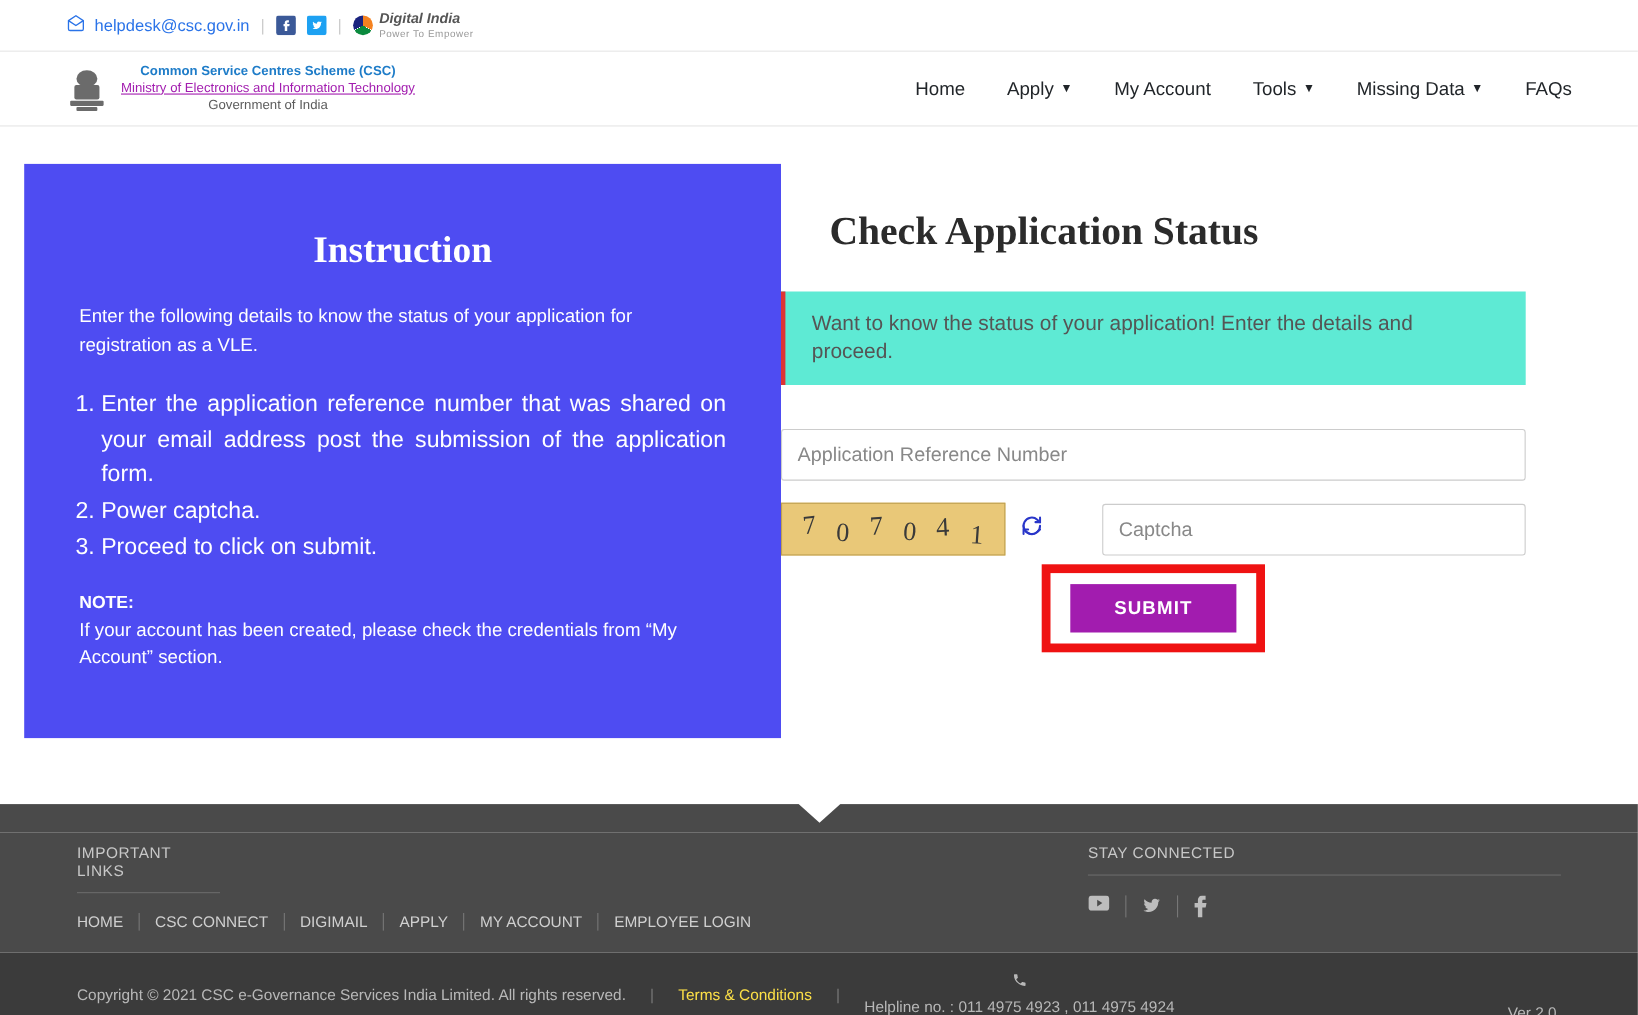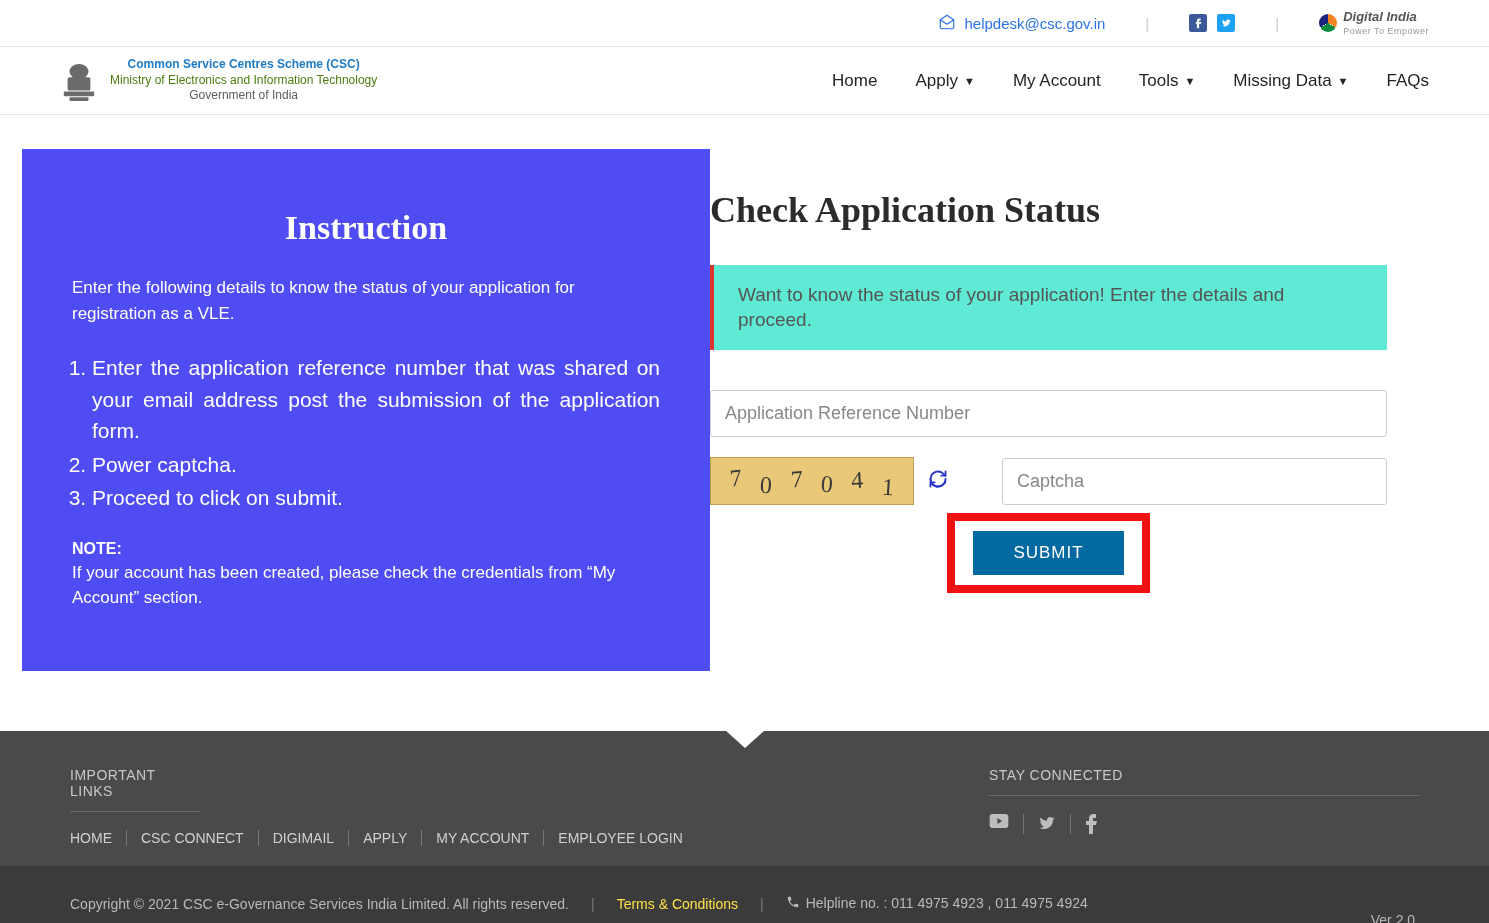--- a/index.html
+++ b/index.html
@@ -1,68 +1,68 @@
 <!DOCTYPE html>
 <html><head>
 <meta charset="utf-8">
 <style>
 * { margin: 0; padding: 0; box-sizing: border-box; }
 body { font-family: 'Segoe UI', Arial, sans-serif; background: #fff; color: #333; }
 
 
-.topbar { display: flex; justify-content: flex-end; align-items: center; padding: 10px 60px; border-bottom: 1px solid #e5e5e5; gap: 40px; font-size: 15px; }
+.topbar { display: flex; align-items: center; padding: 10px 60px; border-bottom: 1px solid #e5e5e5; gap: 10px; font-size: 15px; }
 .topbar .email { display: flex; align-items: center; gap: 8px; color: #2a73e8; }
 .topbar .email svg { stroke: #2a73e8; }
 .topbar .divider { color: #ccc; }
 .topbar .social { display: flex; gap: 10px; }
 .topbar .social span { width: 18px; height: 18px; display: inline-flex; }
 .topbar .digital-india { display: flex; align-items: center; gap: 6px; }
 .topbar .di-swirl { width: 18px; height: 18px; border-radius: 50%; background: conic-gradient(#f58220 0 33%, #fff 33% 34%, #0b8a3e 34% 66%, #fff 66% 67%, #1a237e 67% 100%); }
 .topbar .di-text { font-size: 13px; line-height: 1; }
 .topbar .di-text .t1 { font-style: italic; font-weight: 600; color: #555; }
 .topbar .di-text .t2 { font-size: 9px; color: #999; letter-spacing: .5px; }
 
 
 .header { display: flex; justify-content: space-between; align-items: center; padding: 10px 60px; border-bottom: 1px solid #e5e5e5; }
 .brand { display: flex; align-items: center; gap: 12px; }
 .brand .emblem { width: 38px; height: 44px; margin-top:3px;}
 .brand .emblem svg { width: 100%; height: 100%; }
 .brand .brand-text { font-size: 12px; line-height: 1.3; text-align:center;}
 .brand .brand-text .line1 { color: #1e7cc8; font-weight: 600; }
-.brand .brand-text .line2 { color: #4d7c0f; }
+.brand .brand-text .line2 { color: #a21caf; text-decoration: underline; }
 .brand .brand-text .line3 { color: #5c5c5c; }
 .nav { display: flex; gap: 38px; font-size: 17px; color: #212529; }
 .nav .nav-item { display: flex; align-items: center; gap: 6px; cursor: pointer; }
 .nav .caret { font-size: 11px; }
 
 
 .main { display: flex; padding: 34px 22px 60px 22px; }
 .instruction-panel { flex: 0 0 688px; background: #4e4cf2; color: #fff; padding: 60px 50px; }
 .instruction-panel h2 { text-align: center; font-family: Georgia, 'Times New Roman', serif; font-size: 34px; font-weight: 700; margin-bottom: 28px; }
 .instruction-panel p.intro { font-size: 17px; line-height: 1.5; margin-bottom: 26px; }
 .instruction-panel ol { padding-left: 20px; font-size: 21px; line-height: 1.5; margin-bottom: 26px; }
 .instruction-panel ol li { margin-bottom: 2px; }
 .instruction-panel ol li.justify { text-align: justify; }
 .instruction-panel .note-label { font-weight: 700; font-size: 16px; margin-bottom: 2px; }
 .instruction-panel .note-text { font-size: 17px; line-height: 1.5; }
 
 .status-panel { flex: 1; padding-top: 40px; padding-right: 80px; }
-.status-panel h1 { font-family: Georgia, 'Times New Roman', serif; font-size: 36px; font-weight: 800; color: #2b2b2b; margin-bottom: 34px; }
+.status-panel h1 { font-family: Georgia, 'Times New Roman', serif; font-size: 36px; font-weight: 800; color: #2b2b2b; margin-bottom: 34px; margin-left: 44px; }
 .alert { border-left: 4px solid #de3434; background: #5eead4; padding: 18px 24px; font-size: 19px; color: #555; margin-bottom: 40px; line-height: 1.3; }
 .field { width: 100%; border: 1px solid #ccc; border-radius: 3px; padding: 12px 14px; font-size: 18px; color: #555; margin-bottom: 20px; }
 .field::placeholder { color: #888; }
 .captcha-row { display: flex; align-items: center; gap: 14px; margin-bottom: 8px; }
 .captcha-img { width: 204px; height: 48px; background: #e9c878; border: 1px solid #bfa050; display: flex; align-items: center; justify-content: space-around; font-family: 'Comic Sans MS', cursive; font-size: 24px; color: #3a3a3a; letter-spacing: 0px; padding: 0 10px;}
 .captcha-img span.d { transform: translateY(var(--y,0)) rotate(var(--r,0)); display:inline-block;}
 .refresh { color: #2936c9; cursor: pointer; font-size: 20px; }
 .captcha-input { flex: 1; border: 1px solid #ccc; border-radius: 3px; padding: 12px 14px; font-size: 18px; margin-left: 40px; }
 .captcha-input::placeholder { color: #888; }
 .submit-wrap { display: flex; justify-content: center; }
 .submit-highlight { border: 8px solid #ef1212; padding: 10px 18px; display: inline-block; }
-.submit-btn { background: #0369a1; color: #fff; border: none; padding: 12px 40px; font-size: 17px; font-weight: 400; letter-spacing: 1px; cursor: pointer; }
+.submit-btn { background: #a21caf; color: #fff; border: none; padding: 12px 40px; font-size: 17px; font-weight: 700; letter-spacing: 1px; cursor: pointer; }
 
 
 .footer-notch { height: 26px; background: #4a4a4a; position: relative; }
 .footer-notch::before { content: ""; position: absolute; top: -1px; left: 50%; transform: translateX(-50%); width: 0; height: 0; border-left: 20px solid transparent; border-right: 20px solid transparent; border-top: 18px solid #fff; }
 .footer { background: #4a4a4a; color: #d0d0d0; padding: 10px 70px 20px; }
 .footer .cols { display: flex; justify-content: space-between; }
 .footer h4 { font-size: 14px; font-weight: 500; letter-spacing: .5px; color: #c8c8c8; border-bottom: 1px solid #6a6a6a; padding-bottom: 12px; margin-bottom: 18px; }
 .footer .links-col { flex: 1; margin-right: 60px; }
 .footer .links-col h4 { width: 130px; }
 .footer .links { display: flex; gap: 0; font-size: 14px; }
@@ -71,21 +71,21 @@
 .footer .links a:last-child { border-right: none; }
 .footer .connect-col { flex: 0 0 430px; }
 .footer .socials { display: flex; gap: 0; }
 .footer .socials span { padding: 0 14px; border-right: 1px solid #777; color: #bdbdbd; font-size:16px; display:inline-flex;}
 .footer .socials span:first-child { padding-left: 0; }
 .footer .socials span:last-child { border-right: none; }
 
 .bottombar { background: #3b3b3b; color: #b8b8b8; padding: 14px 70px; display: flex; align-items: center; font-size: 14px; gap: 22px; }
 .bottombar .sep { color: #777; }
 .bottombar a { color: #fde047; text-decoration: none; }
-.bottombar .phone { display: flex; gap: 6px; }
+.bottombar .phone { display: flex; align-items: center; gap: 6px; flex-direction: column; }
 .bottombar .ver { margin-left: auto; margin-top: 32px; }
 </style>
 </head>
 <body>
 
 <div class="topbar">
   <a class="email">
     <span>
       <svg width="18" height="18" viewBox="0 0 24 24" fill="none" stroke="currentColor" stroke-width="1.6">
           <path d="M3 9l9-6 9 6v10a2 2 0 0 1-2 2H5a2 2 0 0 1-2-2V9z"></path>

